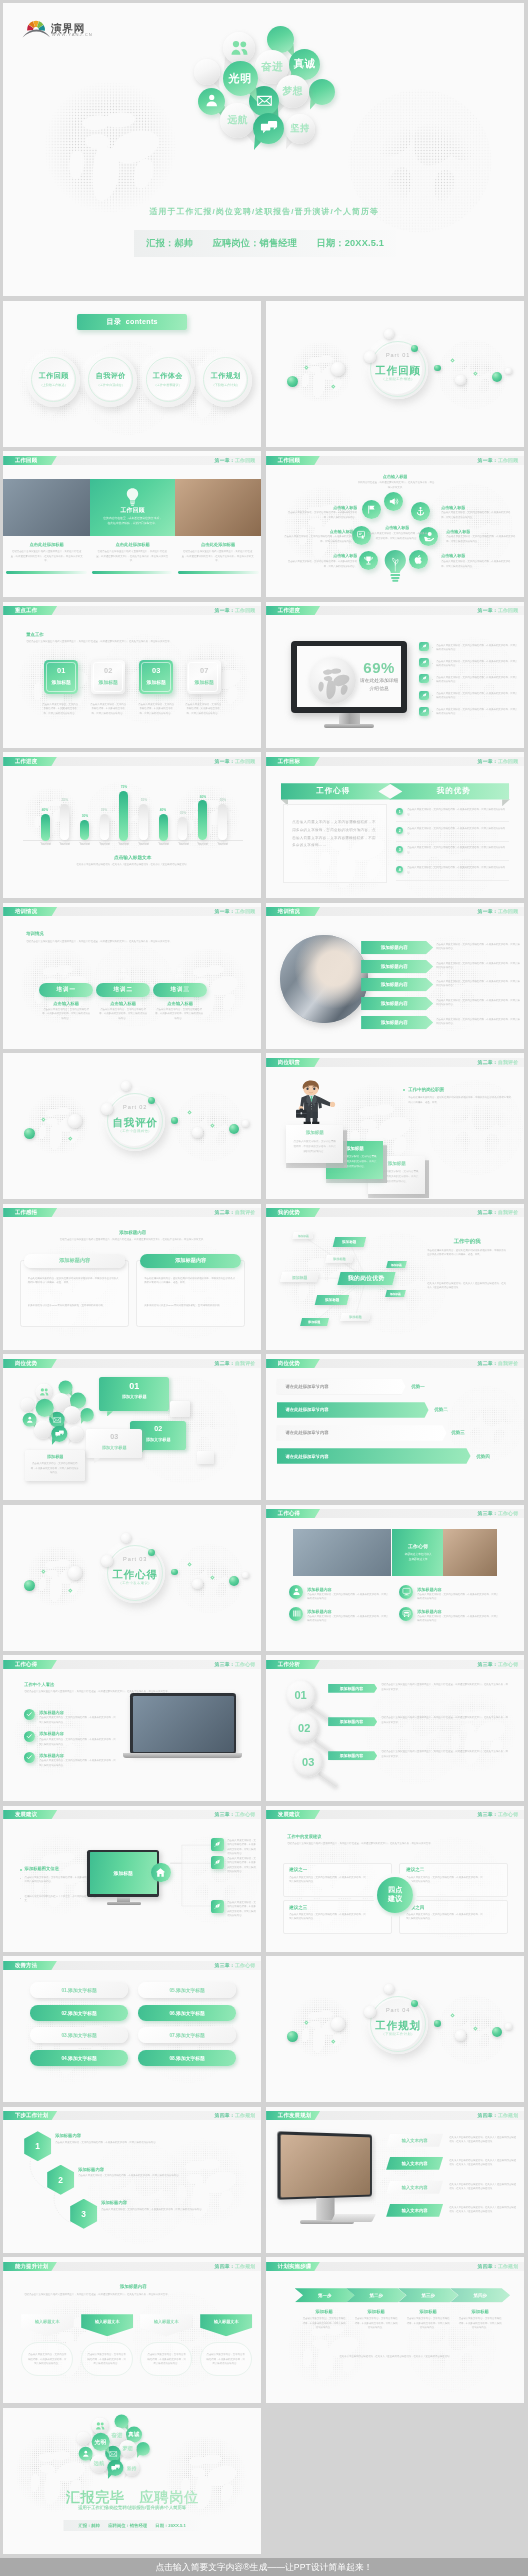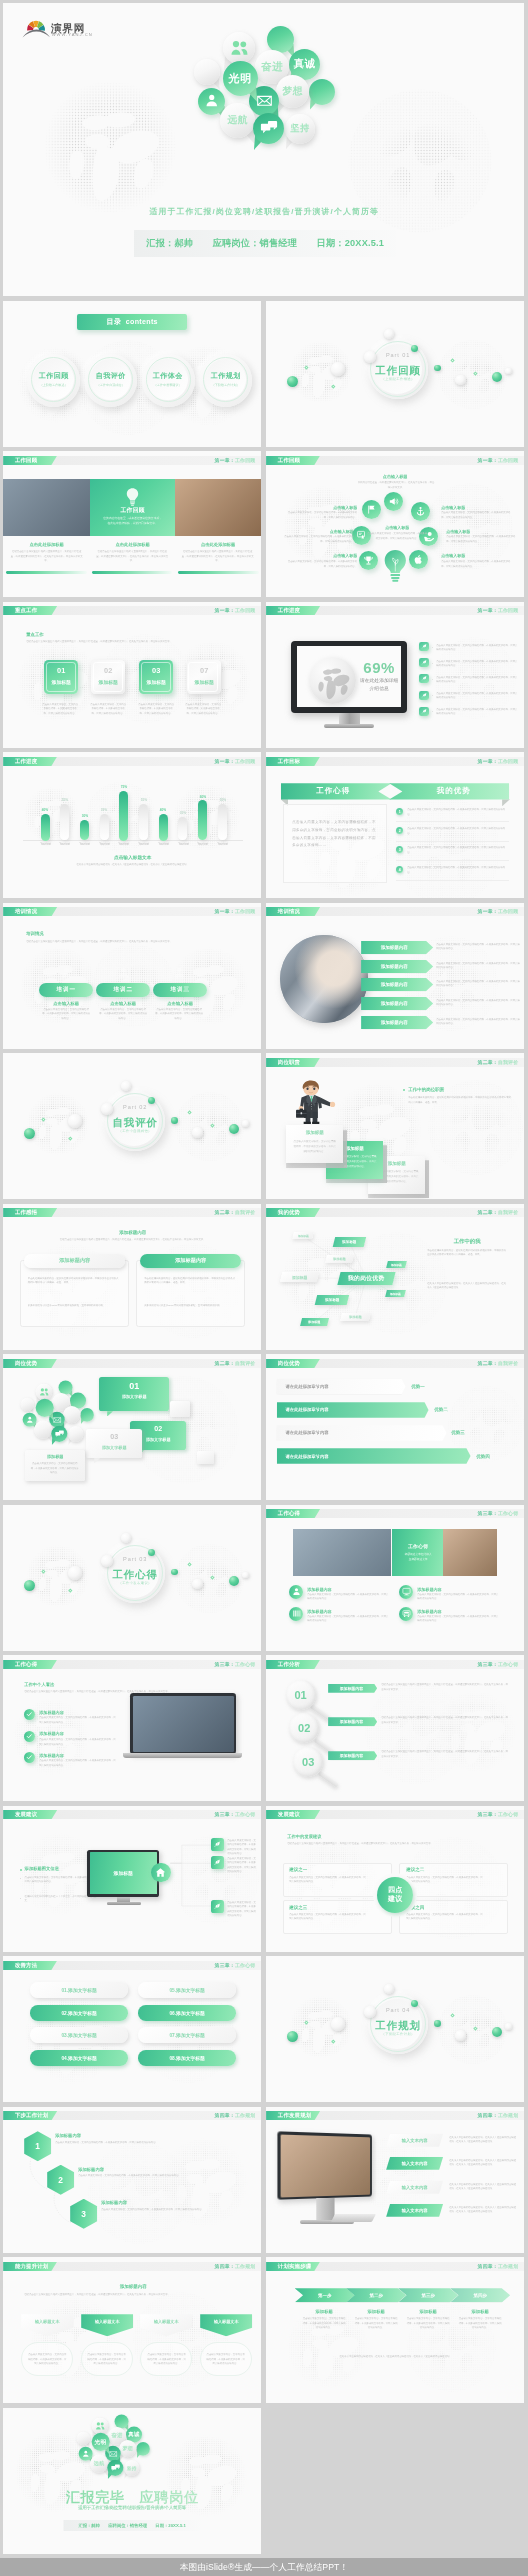--- a/index.html
+++ b/index.html
@@ -2409,16 +2409,16 @@
             <span><span>汇报：</span><span>郝帅</span></span>
             <span style="display:inline-block;width:8.4px"></span>
             <span><span>应聘岗位：</span><span>销售经理</span></span>
             <span style="display:inline-block;width:8.4px"></span>
             <span><span>日期：</span><span>20XX.5.1</span></span>
           </div>
         </div>
       </div>
     </div>
   <div class="footer">
-    <span>本图由iSlide®生成——个人工作总结PPT！</span>
+    <span>点击输入简要文字内容®生成——让PPT设计简单起来！</span>
   </div>
 </div>
 
 
 </body></html>

